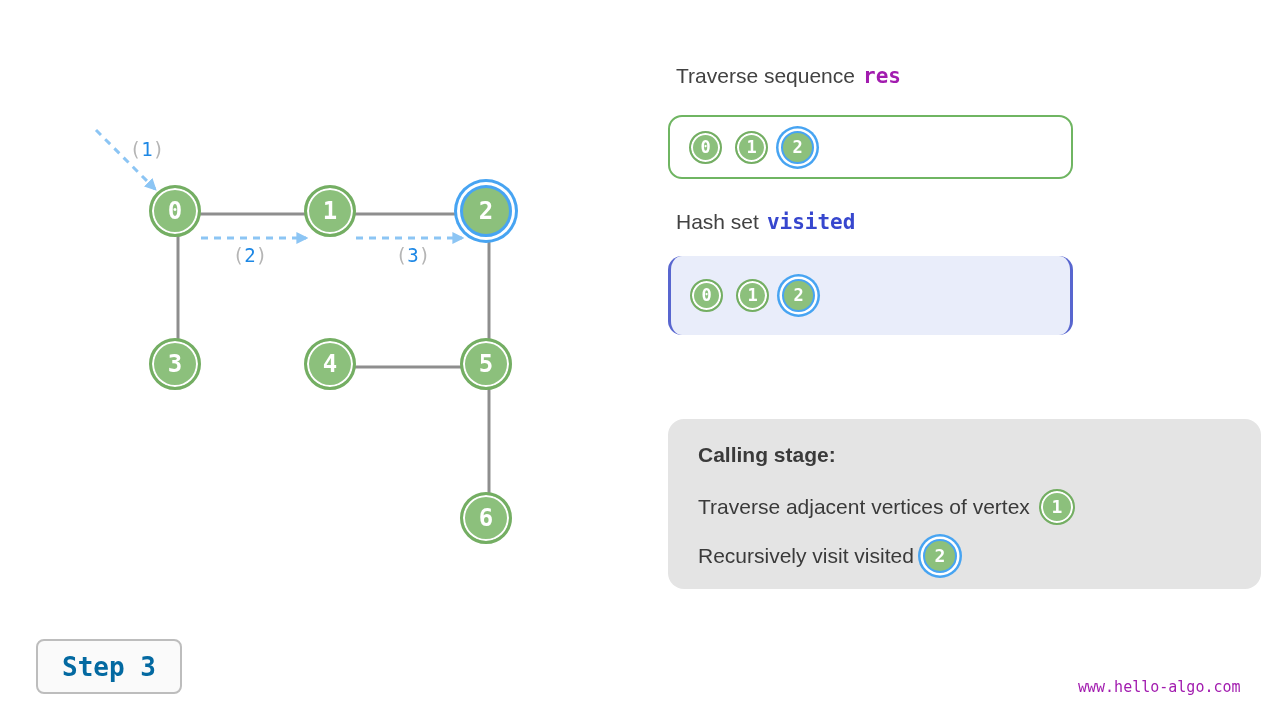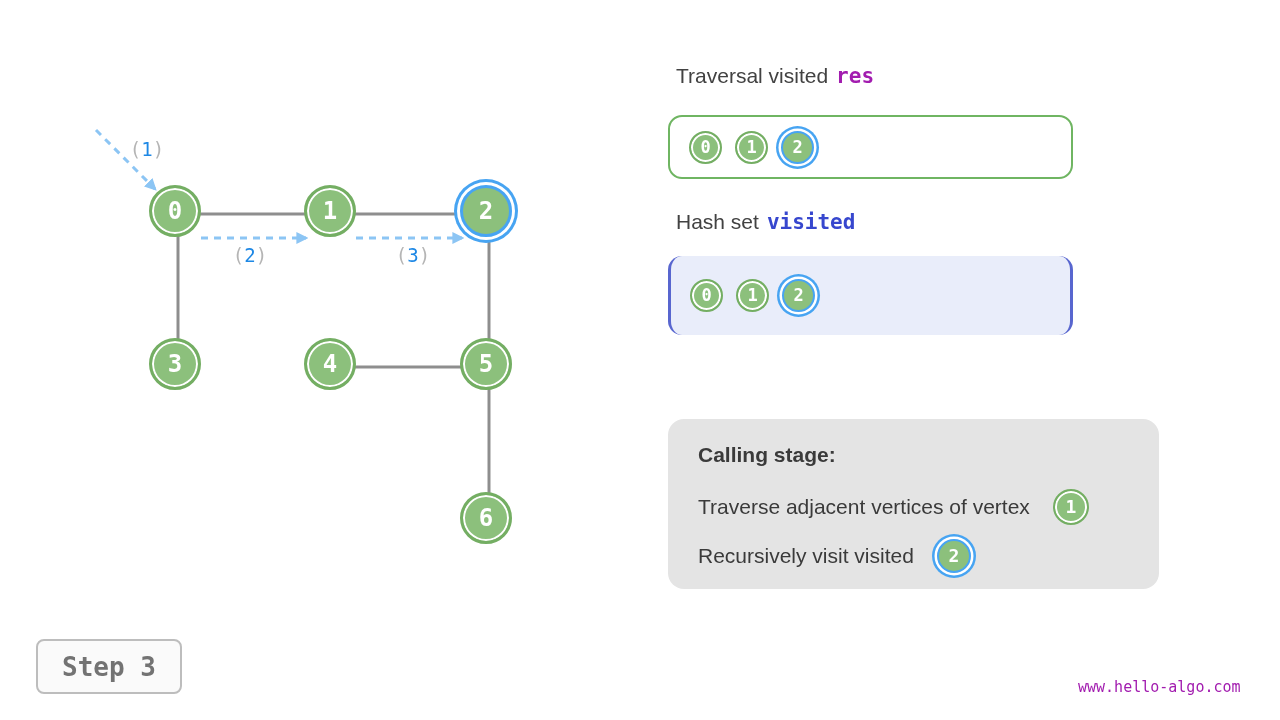--- a/index.html
+++ b/index.html
@@ -60,38 +60,38 @@
     border:2px solid #6FB562; border-radius:14px; background:#ffffff;
   }
   .visited-box {
     left:668px; top:256px; width:405px; height:79px;
     background:#E9EDFA; border-radius:14px;
     border-left:3px solid #5866CF; border-right:3px solid #5866CF;
     border-top:0; border-bottom:0;
   }
 
   .calling-box {
-    position:absolute; left:668px; top:419px; width:491px; height:170px;
+    position:absolute; left:668px; top:419px; width:593px; height:170px;
     background:#E4E4E4; border-radius:16px; padding:24px 30px;
     color:#3A3A3A; font-size:21px;
   }
   .calling-heading { font-weight:bold; }
-  .calling-line { display:flex; align-items:center; gap:23px; white-space:nowrap; }
+  .calling-line { display:flex; align-items:center; gap:9px; white-space:nowrap; }
   .calling-line.first { margin-top:18px; height:44px; }
   .calling-line.second { margin-top:4px; height:46px; }
   .cnode { width:36px; height:36px; font-size:18px; }
   .cnode2 { width:34px; height:34px; font-size:18px; }
 
   
   .step-chip {
     position:absolute; left:36px; top:639px; width:146px; height:55px;
     background:#FAFAFA; border:2px solid #BDBDBD; border-radius:8px;
     display:flex; align-items:center; justify-content:center;
     font-family:"DejaVu Sans Mono", monospace; font-weight:bold;
-    font-size:26px; color:#737373;
+    font-size:26px; color:#0369a1;
   }
   .watermark {
     position:absolute; left:1078px; top:678px;
     font-family:"DejaVu Sans Mono", monospace; font-size:15px; color:#a21caf;
   }
 </style>
 </head>
 <body>
 
 <div class="canvas">
@@ -139,21 +139,21 @@
     </div>
   <div class="gnode" style="left:460px;top:492px;">
       <span>6</span>
     </div>
 
   <span class="plabel" style="left:147px;top:149px;"><span class="paren">(</span><span class="pnum">1</span><span class="paren">)</span></span>
   <span class="plabel" style="left:250px;top:255px;"><span class="paren">(</span><span class="pnum">2</span><span class="paren">)</span></span>
   <span class="plabel" style="left:413px;top:255px;"><span class="paren">(</span><span class="pnum">3</span><span class="paren">)</span></span>
 
   <div class="panel-title" style="left:676px;top:64px;">
-    <span>Traversal visited</span><span class="code code-green">res</span>
+    <span>Traverse sequence</span><span class="code code-green">res</span>
   </div>
   <div class="set-box res-box">
     <div class="snode">
         <span>0</span>
       </div>
     <div class="snode">
         <span>1</span>
       </div>
     <div class="snode hl">
         <span>2</span>

